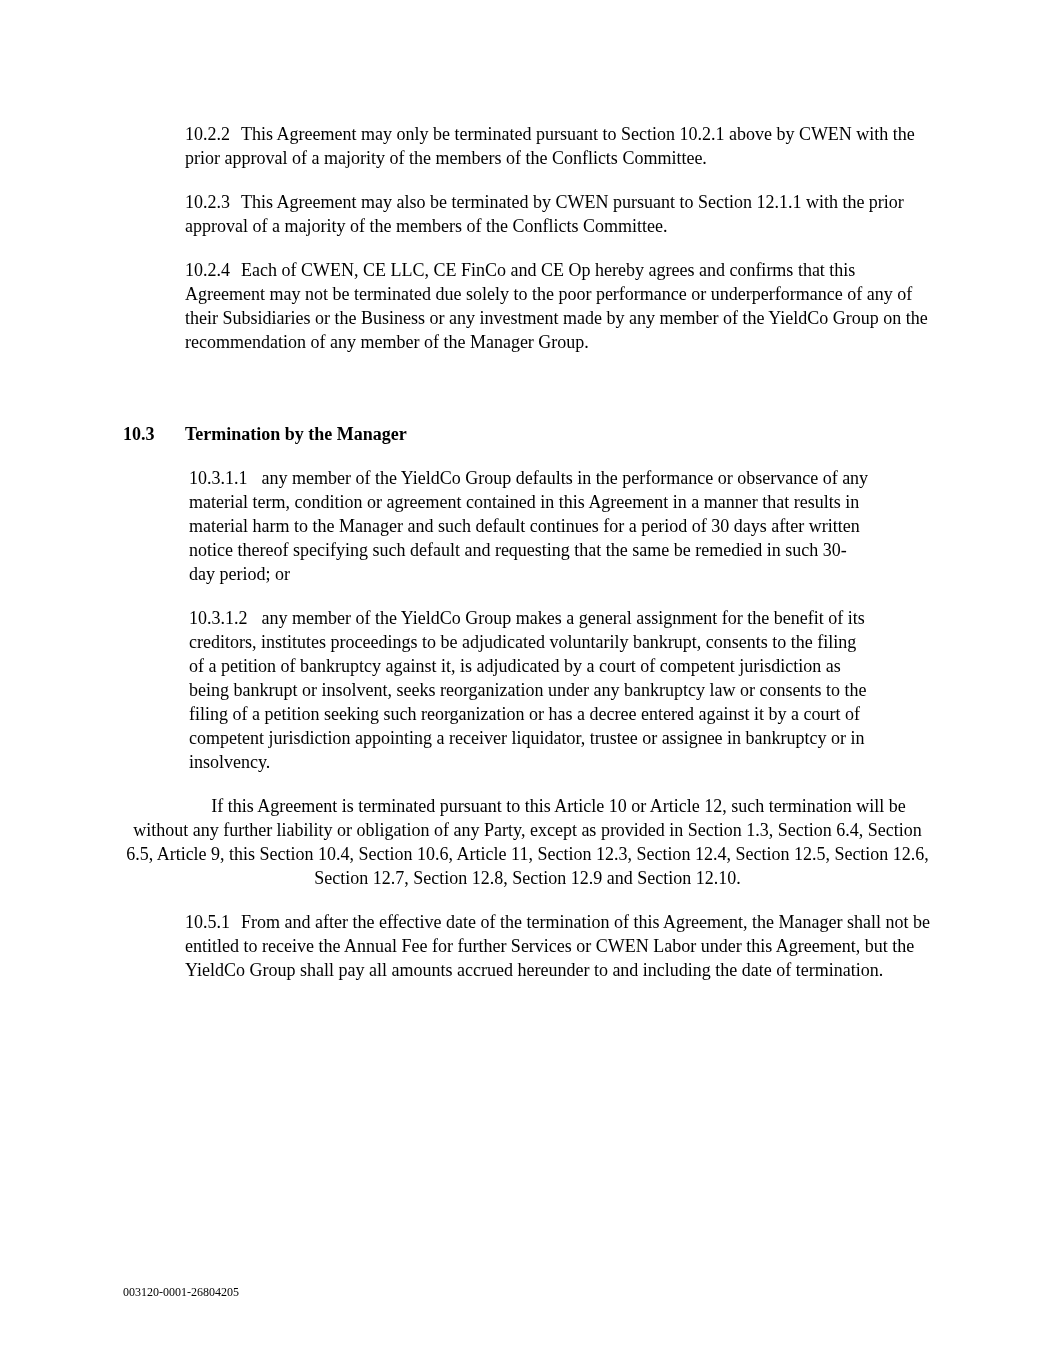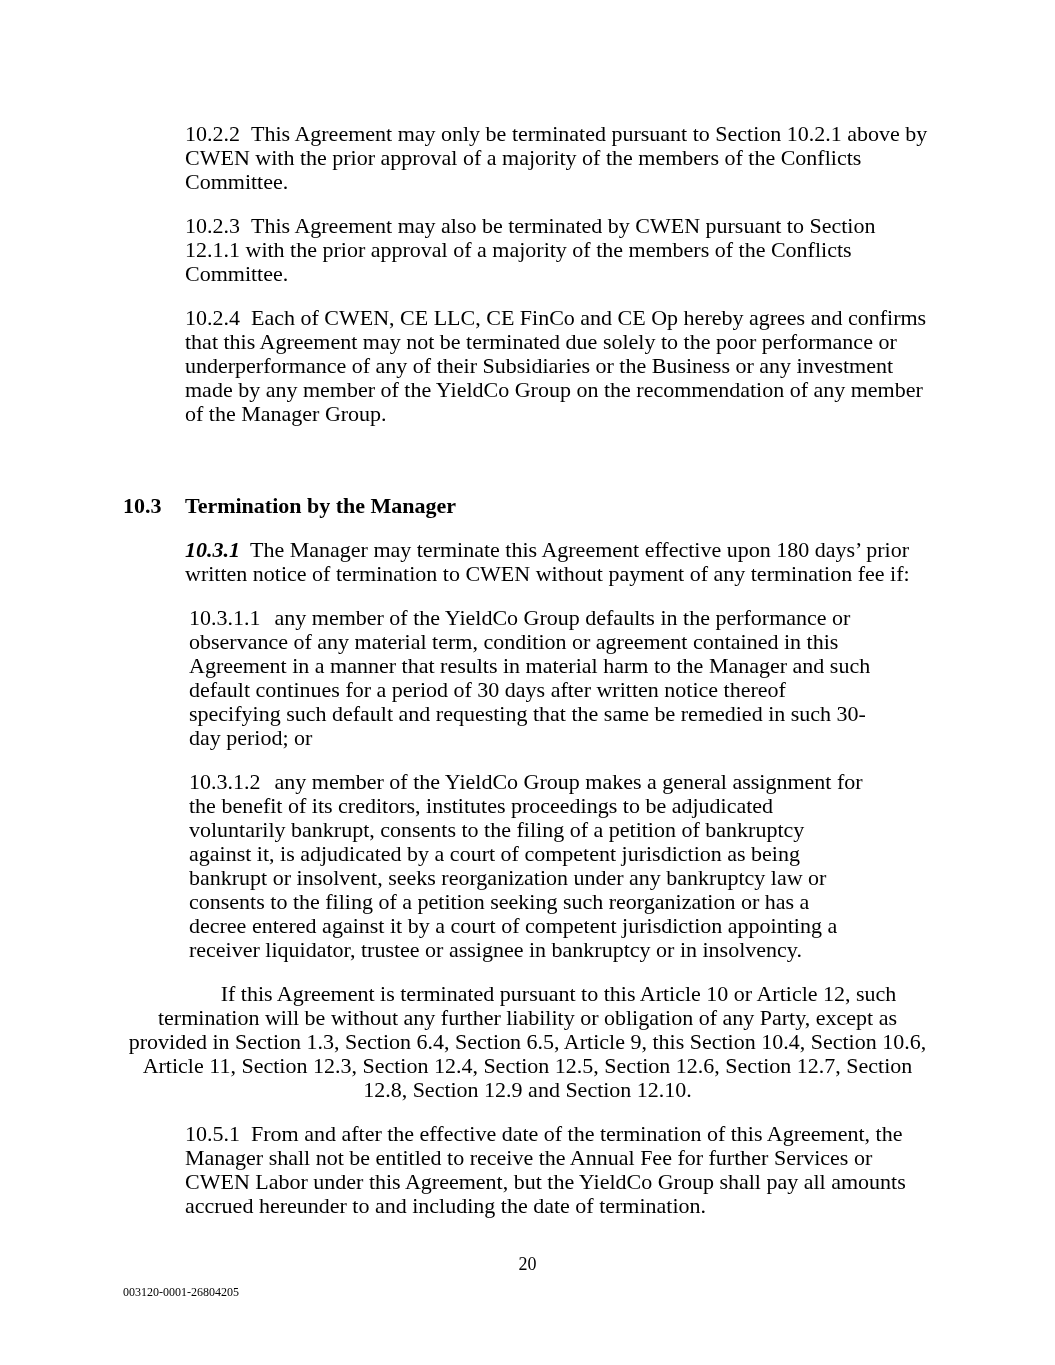--- a/index.html
+++ b/index.html
@@ -20,21 +20,21 @@
   }
   .content {
     position: absolute;
     top: 122px;
     left: 123px;
     width: 810px;
   }
   p, h2 {
     margin: 0 0 20px 0;
     padding: 0;
-    font-size: 22px;
+    font-size: 18px;
     line-height: 24px;
     font-weight: normal;
     text-align: left;
   }
   .lvl1 { margin-left: 62px; max-width: 747px; }
   .lvl2 { margin-left: 66px; max-width: 682px; }
   .body-para { max-width: 809px; text-indent: 62px; text-align: center; }
   .heading { font-weight: bold; }
   .hnum { display: inline-block; width: 62px; font-weight: bold; margin-top: 48px; }
   .pnum { margin-right: 11px; }
@@ -62,29 +62,27 @@
   <div class="content">
 
     <p class="lvl1"><span class="pnum">10.2.2</span><span>This Agreement may only be terminated pursuant to Section 10.2.1 above by CWEN with the prior approval of a majority of the members of the Conflicts Committee.</span></p>
 
     <p class="lvl1"><span class="pnum">10.2.3</span><span>This Agreement may also be terminated by CWEN pursuant to Section 12.1.1 with the prior approval of a majority of the members of the Conflicts Committee.</span></p>
 
     <p class="lvl1"><span class="pnum">10.2.4</span><span>Each of CWEN, CE LLC, CE FinCo and CE Op hereby agrees and confirms that this Agreement may not be terminated due solely to the poor performance or underperformance of any of their Subsidiaries or the Business or any investment made by any member of the YieldCo Group on the recommendation of any member of the Manager Group.</span></p>
 
     <h2 class="heading"><span class="hnum">10.3</span><span>Termination by the Manager</span></h2>
 
-    <p class="lvl1"><span class="pnum-bi">10.3.1</span><span>The Manager may terminate this Agreement effective upon 180 days’ prior written notice of termination to CWEN without payment of any termination fee if:</span></p>
 
     <p class="lvl2"><span class="pnum pnum-wide">10.3.1.1</span><span>any member of the YieldCo Group defaults in the performance or observance of any material term, condition or agreement contained in this Agreement in a manner that results in material harm to the Manager and such default continues for a period of 30 days after written notice thereof specifying such default and requesting that the same be remedied in such 30-day period; or</span></p>
 
     <p class="lvl2"><span class="pnum pnum-wide">10.3.1.2</span><span>any member of the YieldCo Group makes a general assignment for the benefit of its creditors, institutes proceedings to be adjudicated voluntarily bankrupt, consents to the filing of a petition of bankruptcy against it, is adjudicated by a court of competent jurisdiction as being bankrupt or insolvent, seeks reorganization under any bankruptcy law or consents to the filing of a petition seeking such reorganization or has a decree entered against it by a court of competent jurisdiction appointing a receiver liquidator, trustee or assignee in bankruptcy or in insolvency.</span></p>
 
 
     <p class="body-para"><span>If this Agreement is terminated pursuant to this Article 10 or Article 12, such termination will be without any further liability or obligation of any Party, except as provided in Section 1.3, Section 6.4, Section 6.5, Article 9, this Section 10.4, Section 10.6, Article 11, Section 12.3, Section 12.4, Section 12.5, Section 12.6, Section 12.7, Section 12.8, Section 12.9 and Section 12.10.</span></p>
 
 
     <p class="lvl1"><span class="pnum">10.5.1</span><span>From and after the effective date of the termination of this Agreement, the Manager shall not be entitled to receive the Annual Fee for further Services or CWEN Labor under this Agreement, but the YieldCo Group shall pay all amounts accrued hereunder to and including the date of termination.</span></p>
 
   </div>
 
-  <div class="page-number">20</div>
   <div class="footer-id">003120-0001-26804205</div>
 </div>
 
 </body></html>

